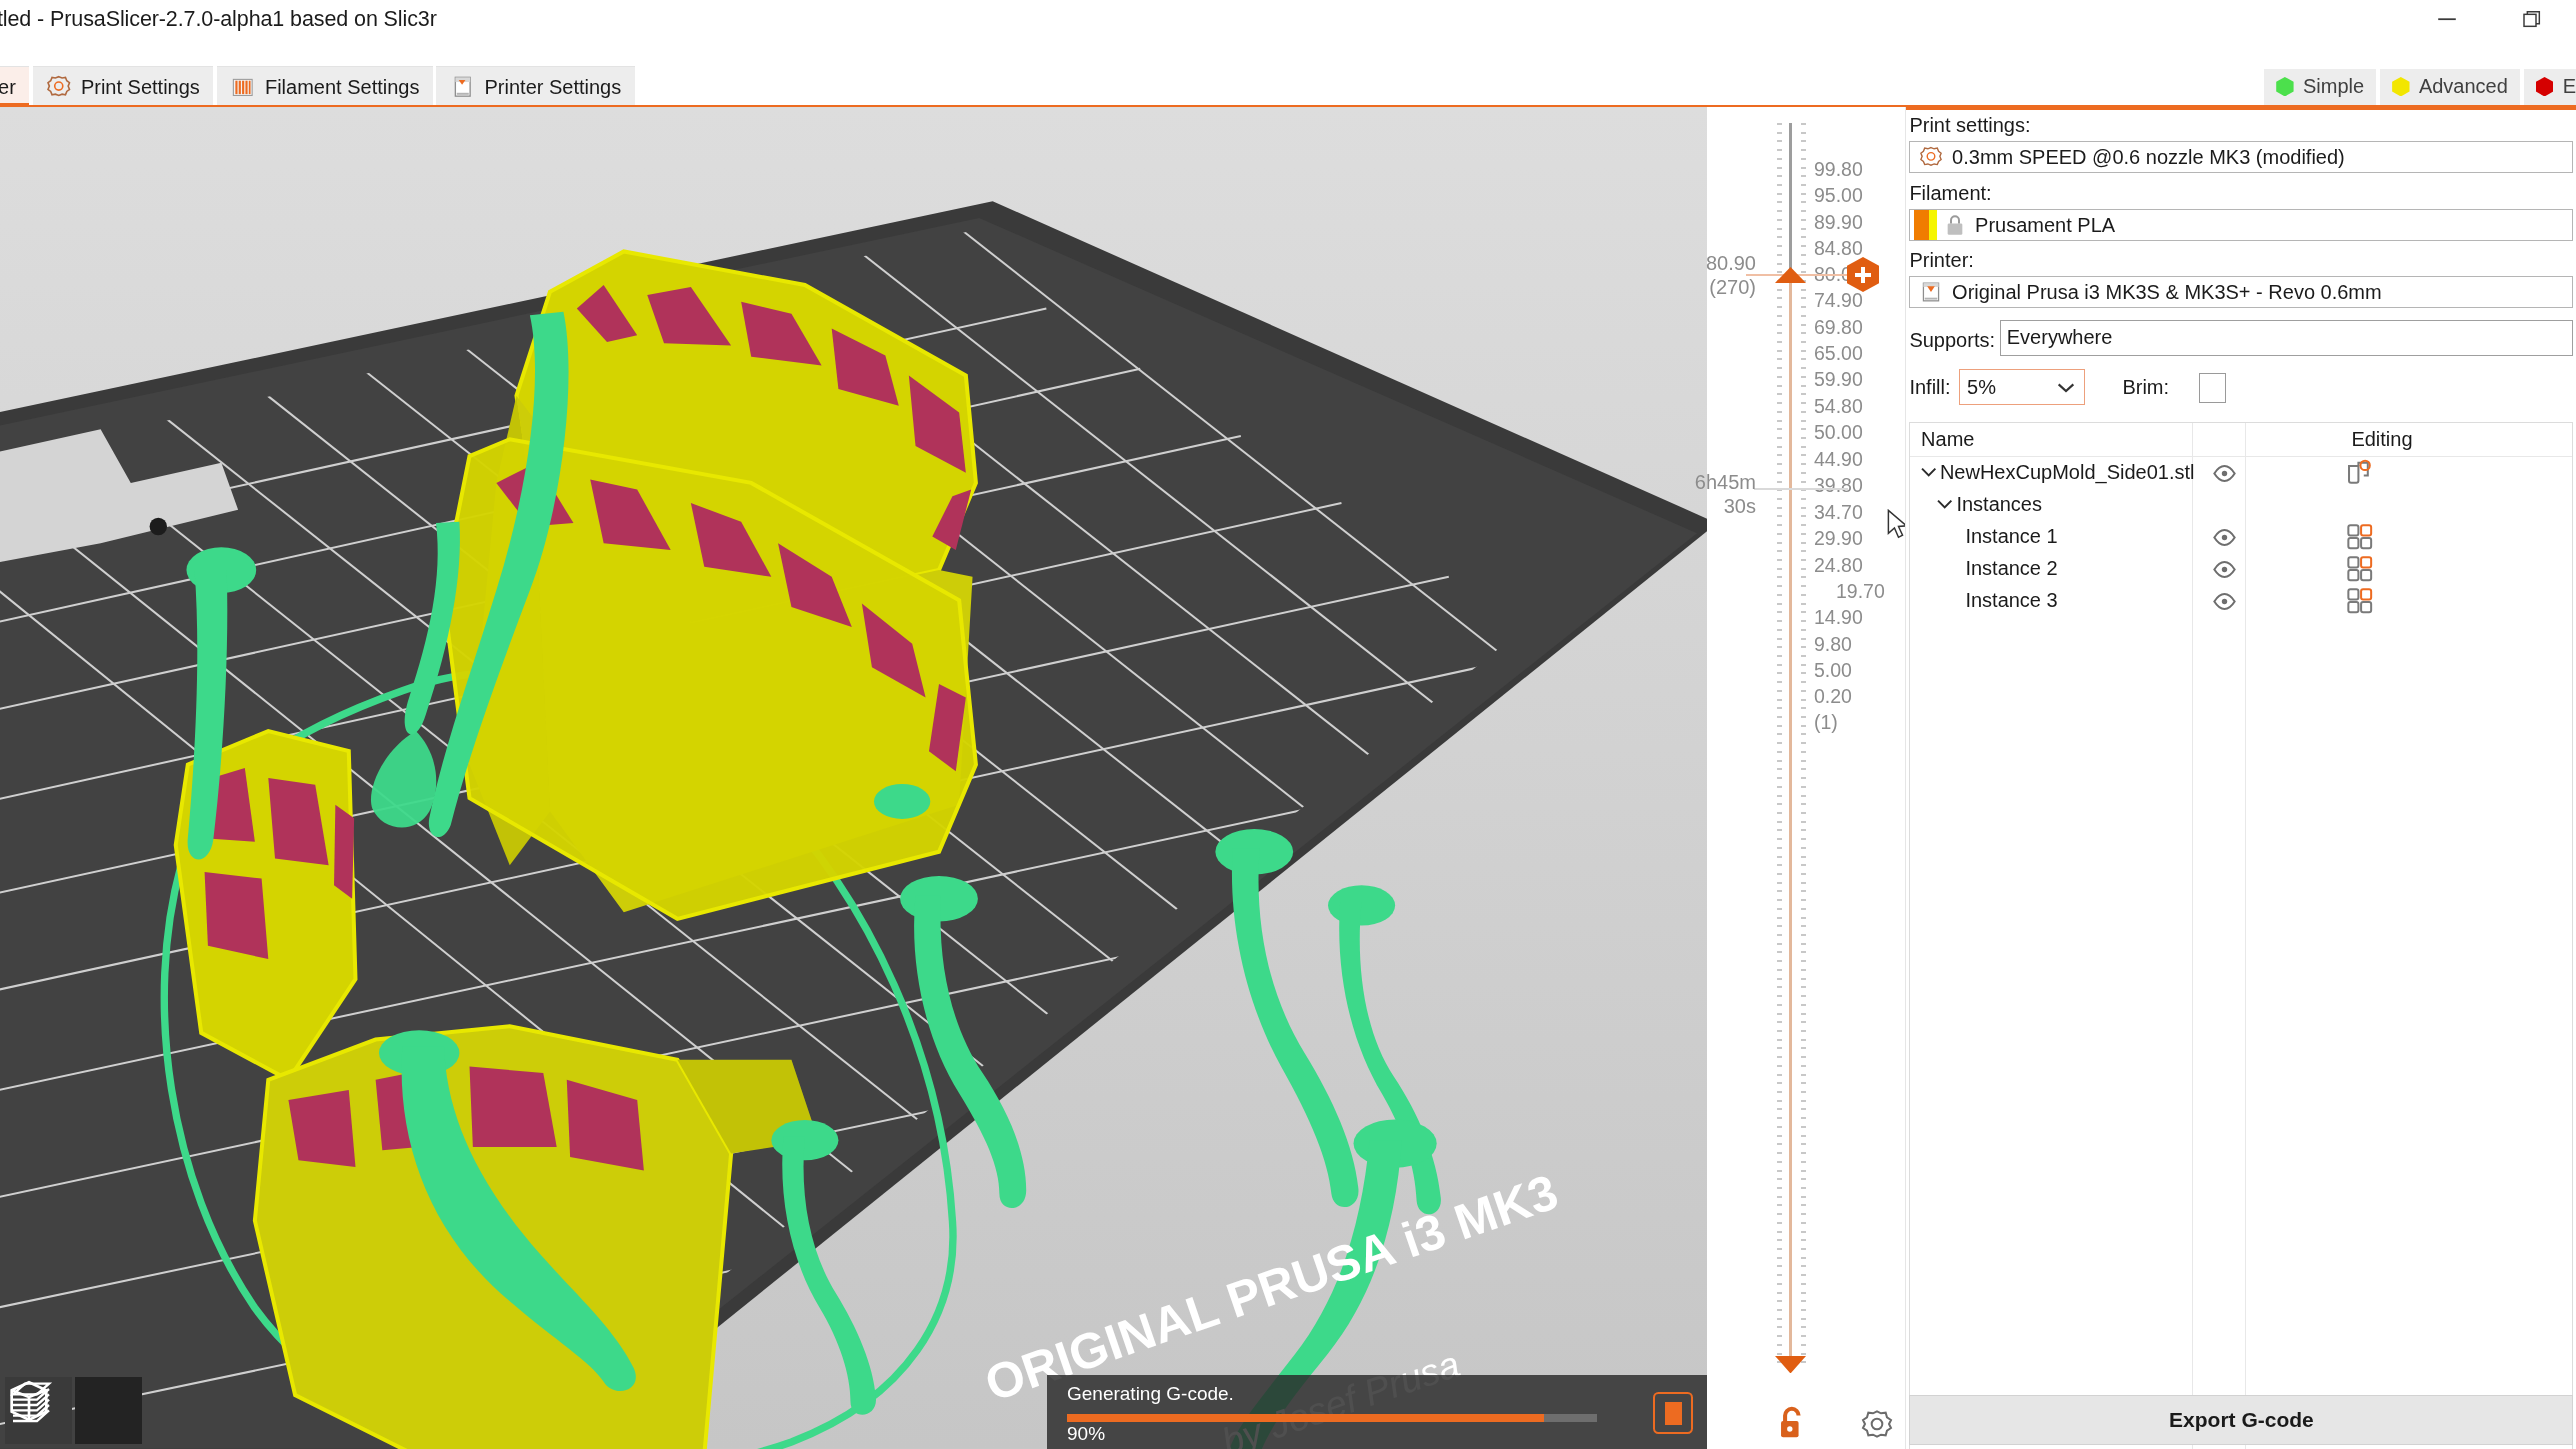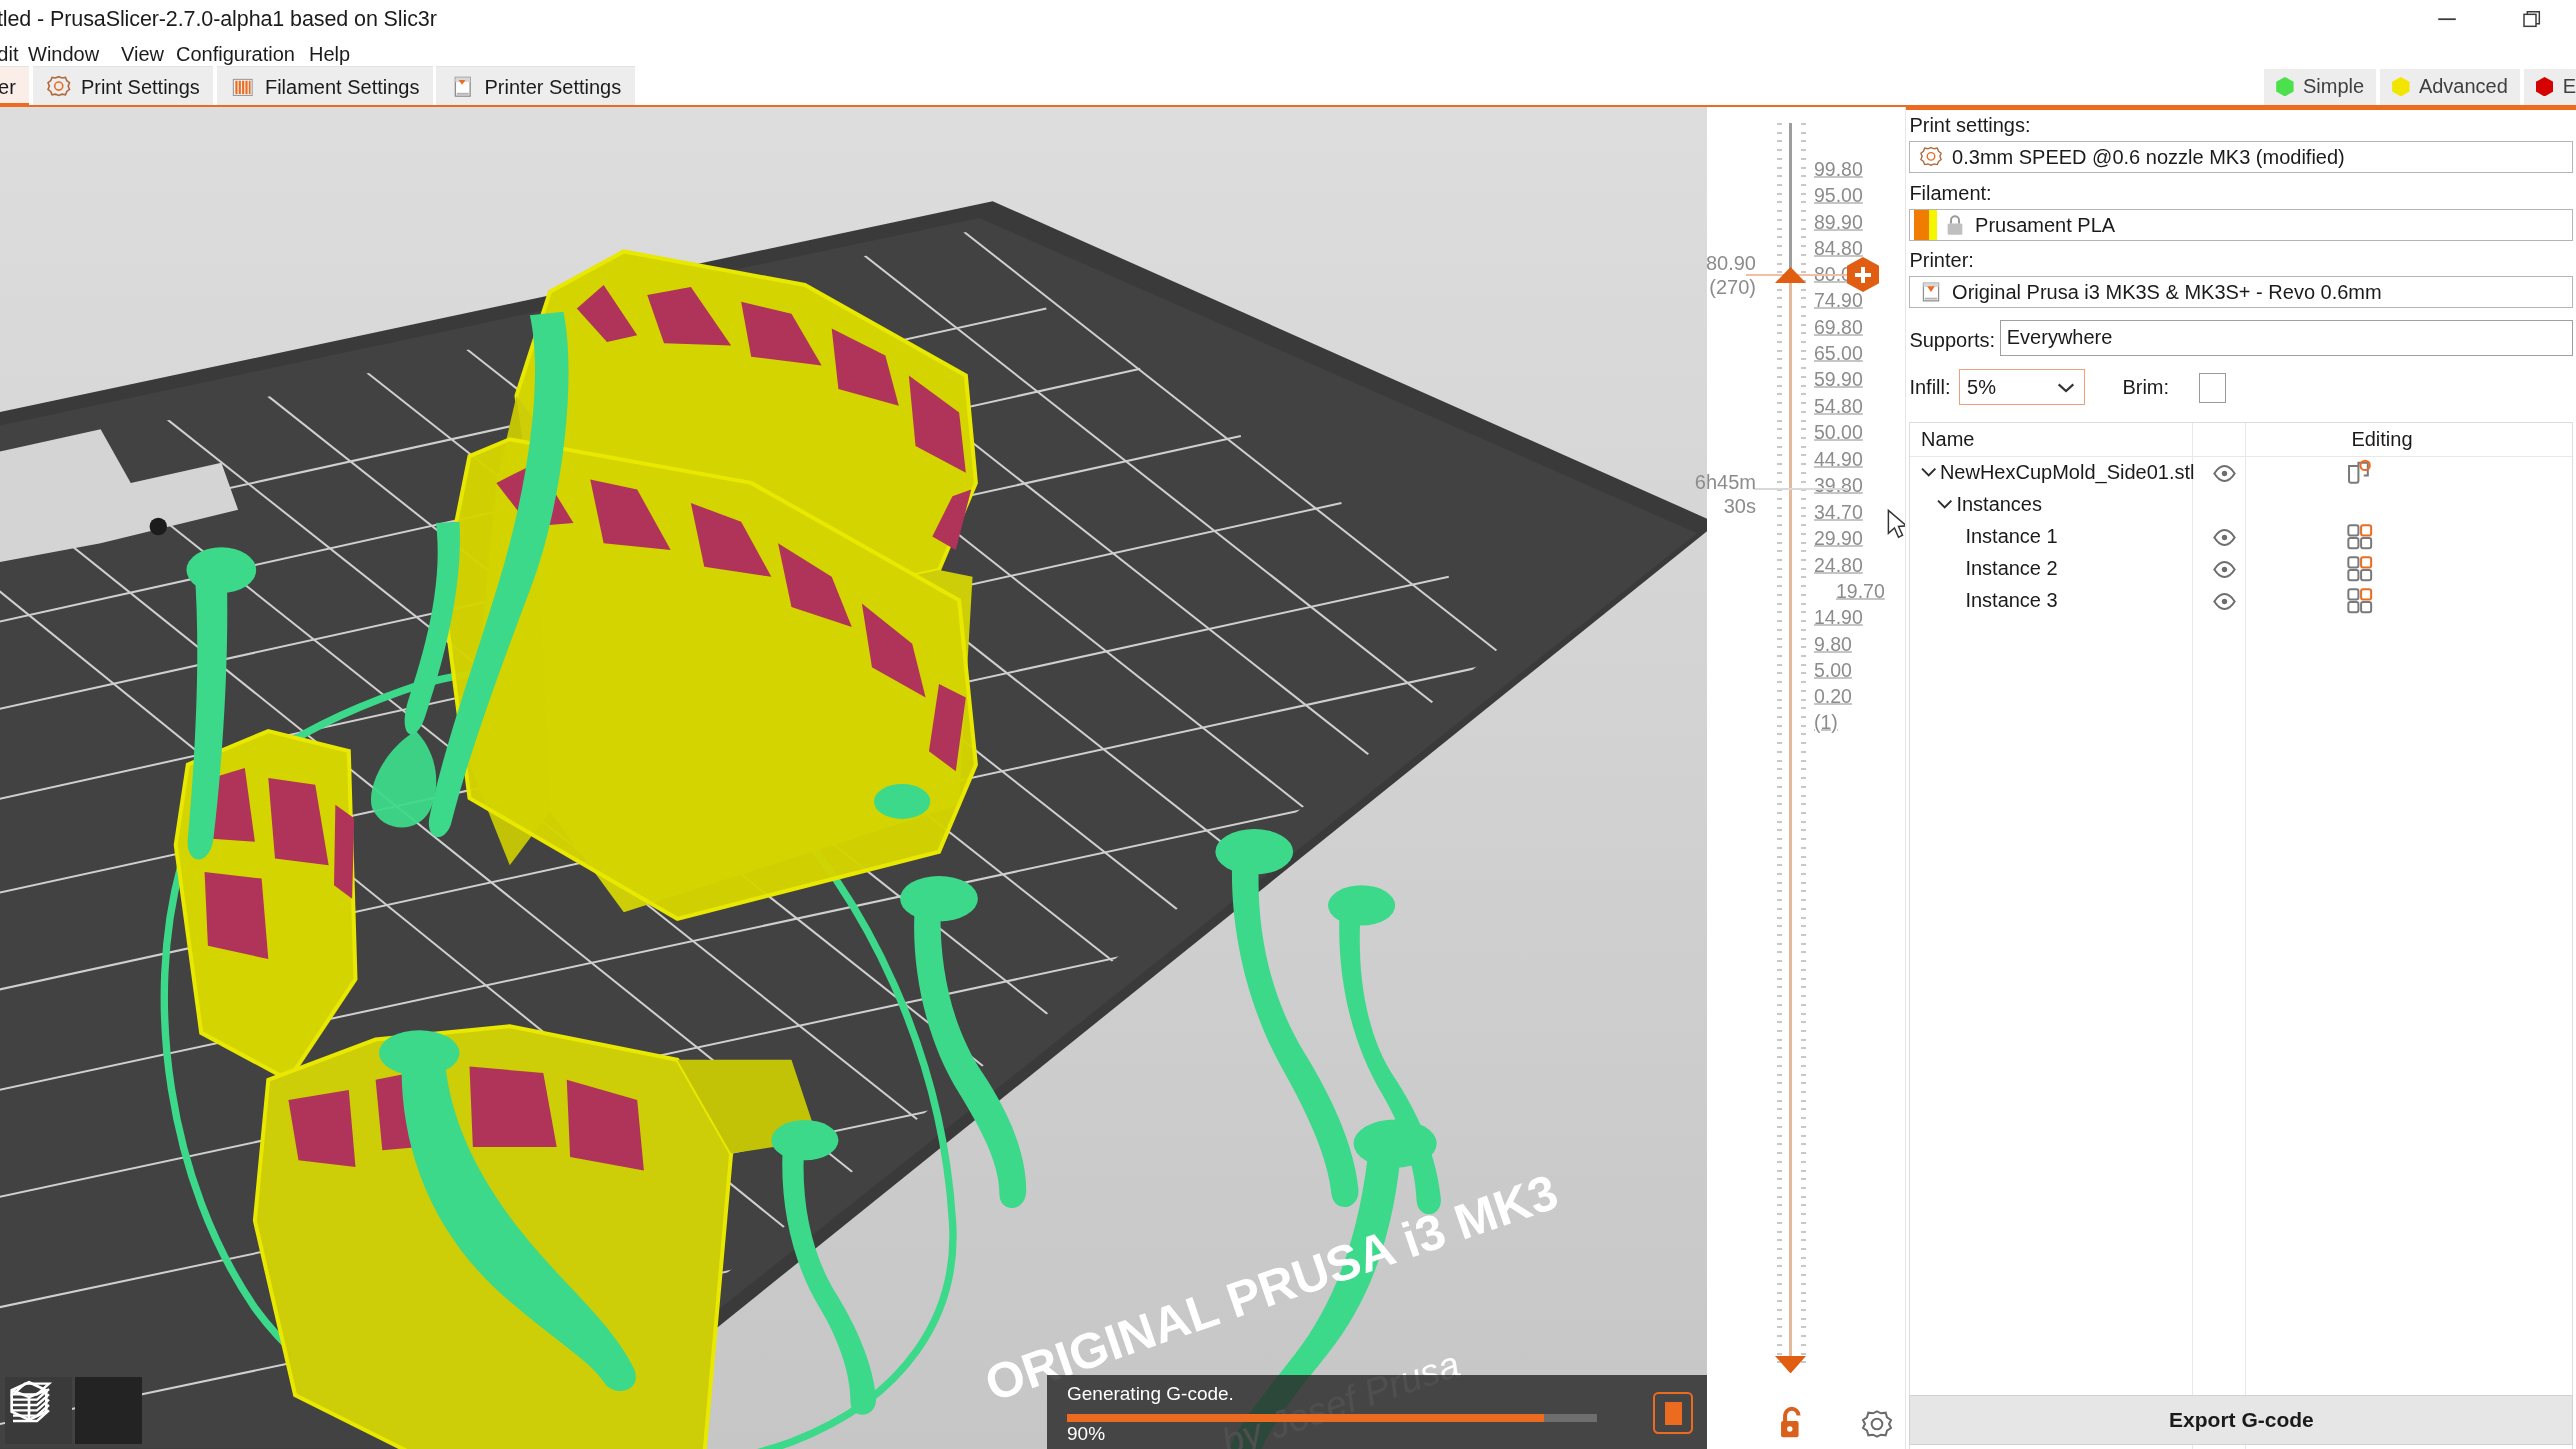--- a/index.html
+++ b/index.html
@@ -59,21 +59,21 @@
 
   
   .layerslider{ position:absolute; left:1707px; top:107px; width:198px; height:1342px; background:#fff; }
   .ls-rail{ position:absolute; left:82px; top:16px; width:3.4px; bottom:79px; background:#9d9d9d; }
   .ls-rail-low{ position:absolute; left:82px; width:3.4px; background:#e3b89b; }
   .ls-ticks{ position:absolute; top:16px; bottom:79px; }
   .ls-ticks.left{ left:70px; }
   .ls-ticks.right{ left:94px; }
   .ls-tick{ position:absolute; width:5.4px; height:2px; background:#c8c8c8; }
   .ls-label{ position:absolute; left:107px; font-size:19.5px; color:#8c8c8c; white-space:nowrap;
-      transform:translateY(-50%);text-decoration:underline; }
+      transform:translateY(-50%); }
   .ls-hi-val{ position:absolute; right:149px; font-size:20px; color:#8c8c8c; text-align:right;
       white-space:nowrap; transform:translateY(-50%); line-height:1.18; }
   .ls-hi-line{ position:absolute; left:39px; width:101px; height:2px; background:#f0bfa4; }
   .ls-thumb-up{ position:absolute; left:68px; width:31px; height:16px;
       clip-path:polygon(50% 0,100% 100%,0 100%); background:#e05d11; }
   .ls-thumb-dn{ position:absolute; left:68px; width:31px; height:17.4px;
       clip-path:polygon(0 0,100% 0,50% 100%); background:#e05d11; }
   .ls-plus{ position:absolute; width:32px; height:35px; background:#e05d11;
       clip-path:polygon(50% 0,100% 25%,100% 75%,50% 100%,0 75%,0 25%);
       display:flex; align-items:center; justify-content:center; }
@@ -147,27 +147,20 @@
         </svg>
     </div>
     <div class="wbtn" id="win-max">
       <svg width="24" height="24" viewBox="0 0 36 36" fill="none" stroke="#3a3a3a" stroke-width="2.2">
         <rect x="6" y="11" width="18" height="18"></rect>
           <path d="M11 11 V7 H29 V25 H24"></path>
       </svg>
     </div>
   </div>
 
-  <div class="menubar">
-    <div class="mi" style="left:-2.7px">dit</div>
-    <div class="mi" style="left:28px">Window</div>
-    <div class="mi" style="left:121px">View</div>
-    <div class="mi" style="left:176px">Configuration</div>
-    <div class="mi" style="left:309px">Help</div>
-  </div>
 
   <div class="tabbar">
     <div class="tabstrip">
       <div class="tab active">
         <span class="tlabel">ater</span>
       </div>
       <div class="tab">
         <span>
           <svg width="25.5" height="25.5" viewBox="0 0 38 38" fill="none" stroke="#b0693f" stroke-width="2.4">
             <path d="M19 4 L24 6 L29 5 L31 10 L35 13 L33 18 L35 23 L31 26 L29 31 L24 30 L19 32 L14 30 L9 31 L7 26 L3 23 L5 18 L3 13 L7 10 L9 5 L14 6 Z"></path>

